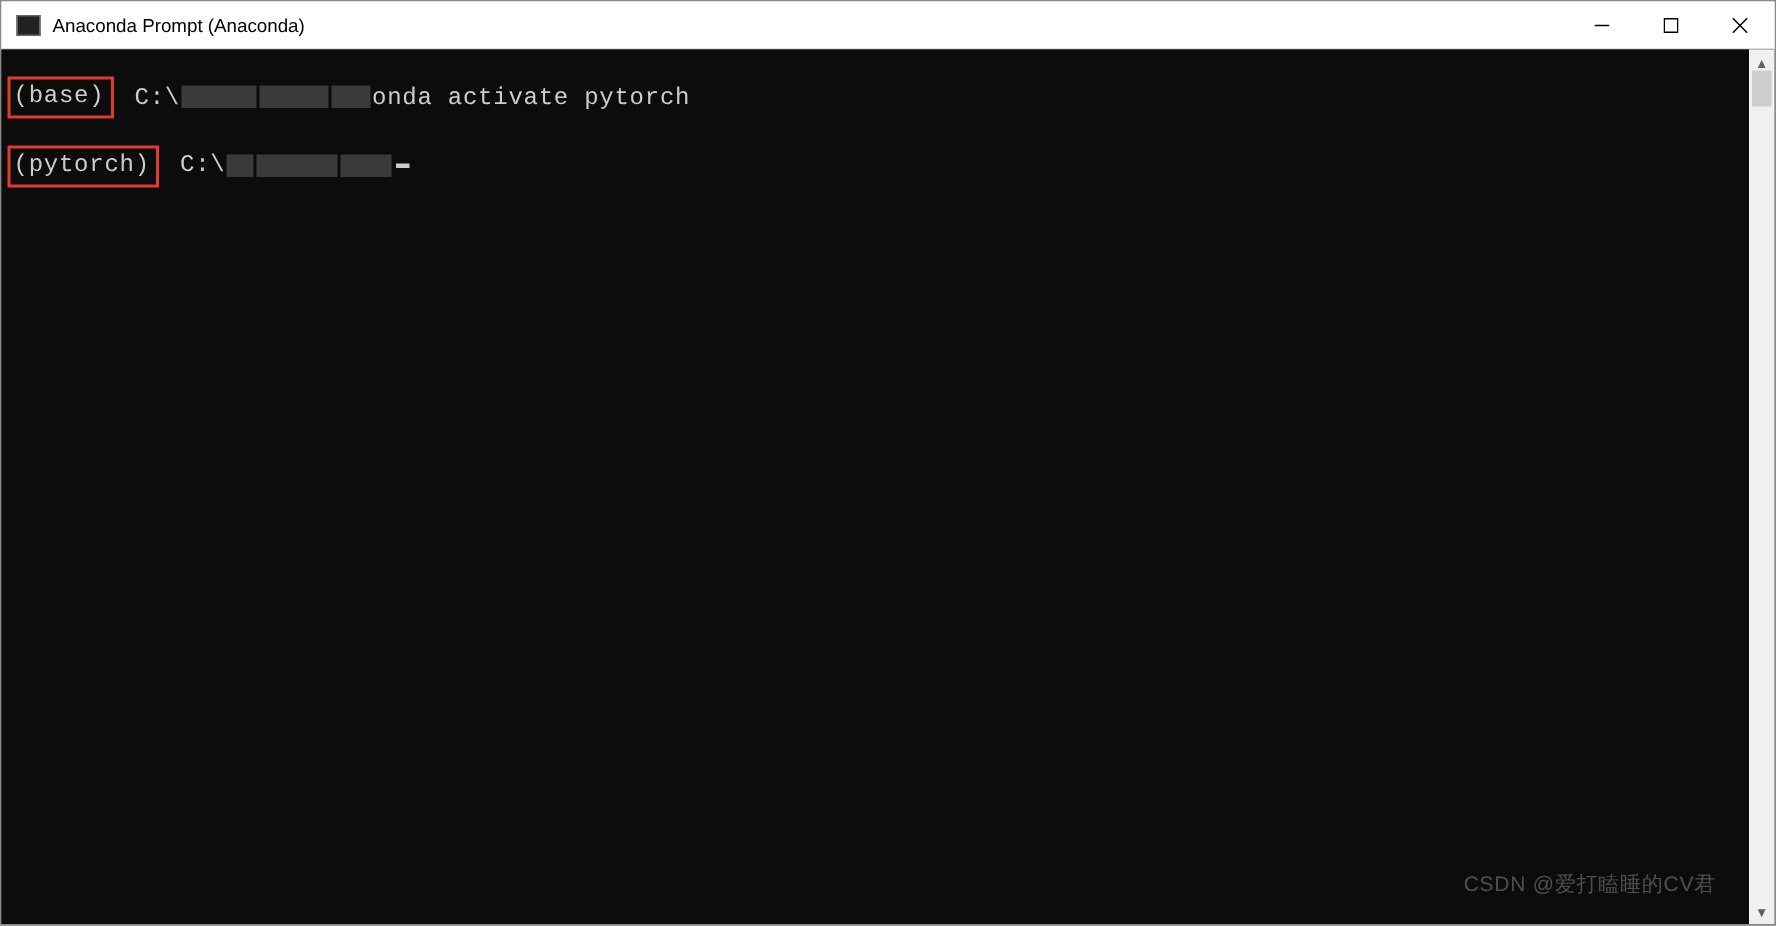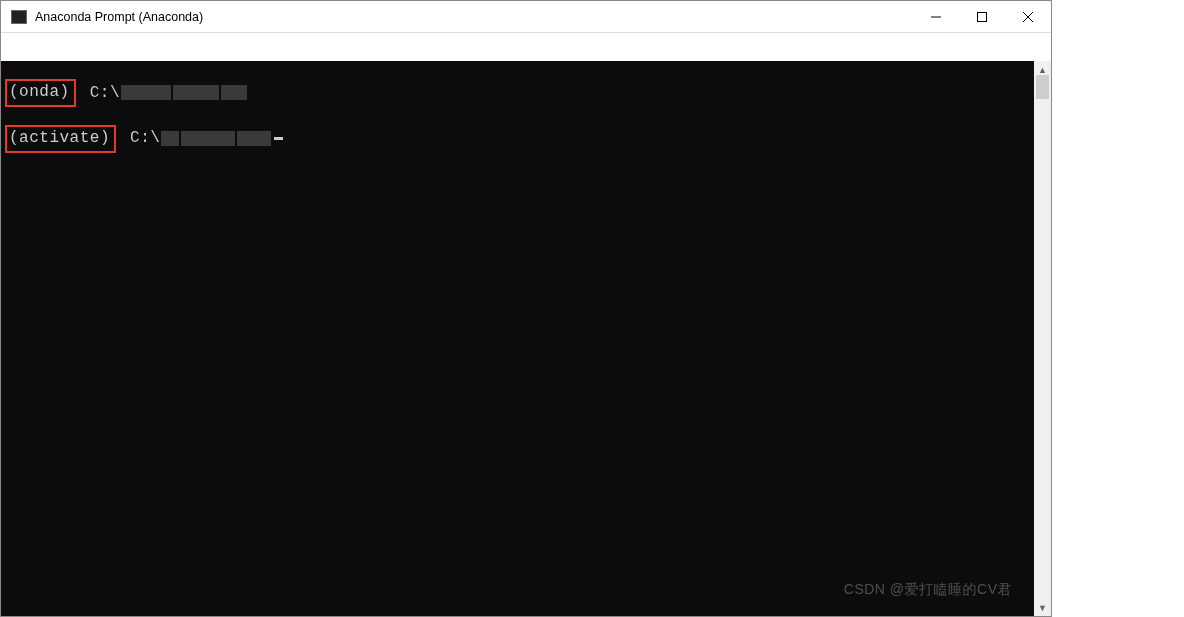--- a/index.html
+++ b/index.html
@@ -9,27 +9,26 @@
     }
     body {
       width: 1184px;
       height: 617px;
       background: #fff;
       font-family: "Segoe UI", Tahoma, sans-serif;
       overflow: hidden;
       position: relative;
     }
     .window {
-      width: 1052px;
+      width: 1184px;
       height: 617px;
       border: 1px solid #888;
       display: flex;
       flex-direction: column;
       background: #fff;
-      gap: 28px;
     }
     .title-bar {
       height: 32px;
       background: #fff;
       display: flex;
       align-items: center;
       border-bottom: 1px solid #ddd;
     }
     .title-bar .app-icon {
       width: 16px;
@@ -172,28 +171,29 @@
             <line x1="0" y1="0" x2="10" y2="10"></line>
             <line x1="10" y1="0" x2="0" y2="10"></line>
           </svg>
       </div>
     </div>
   </div>
 
   <div class="content-area">
     <div class="terminal">
       <div class="term-line">
-        <span class="env-box">(onda)</span>
+        <span class="env-box">(base)</span>
         <span> C:\</span>
         <span class="redacted r1"></span>
         <span class="redacted r2"></span>
         <span class="redacted r3"></span>
+        <span>onda activate pytorch</span>
       </div>
       <div class="term-line">
-        <span class="env-box">(activate)</span>
+        <span class="env-box">(pytorch)</span>
         <span> C:\</span>
         <span class="redacted r4"></span>
         <span class="redacted r5"></span>
         <span class="redacted r6"></span>
         <span class="cursor"></span>
       </div>
       <div class="watermark">CSDN @爱打瞌睡的CV君</div>
     </div>
     <div class="scrollbar">
       <div class="scroll-arrow up">▲</div>

